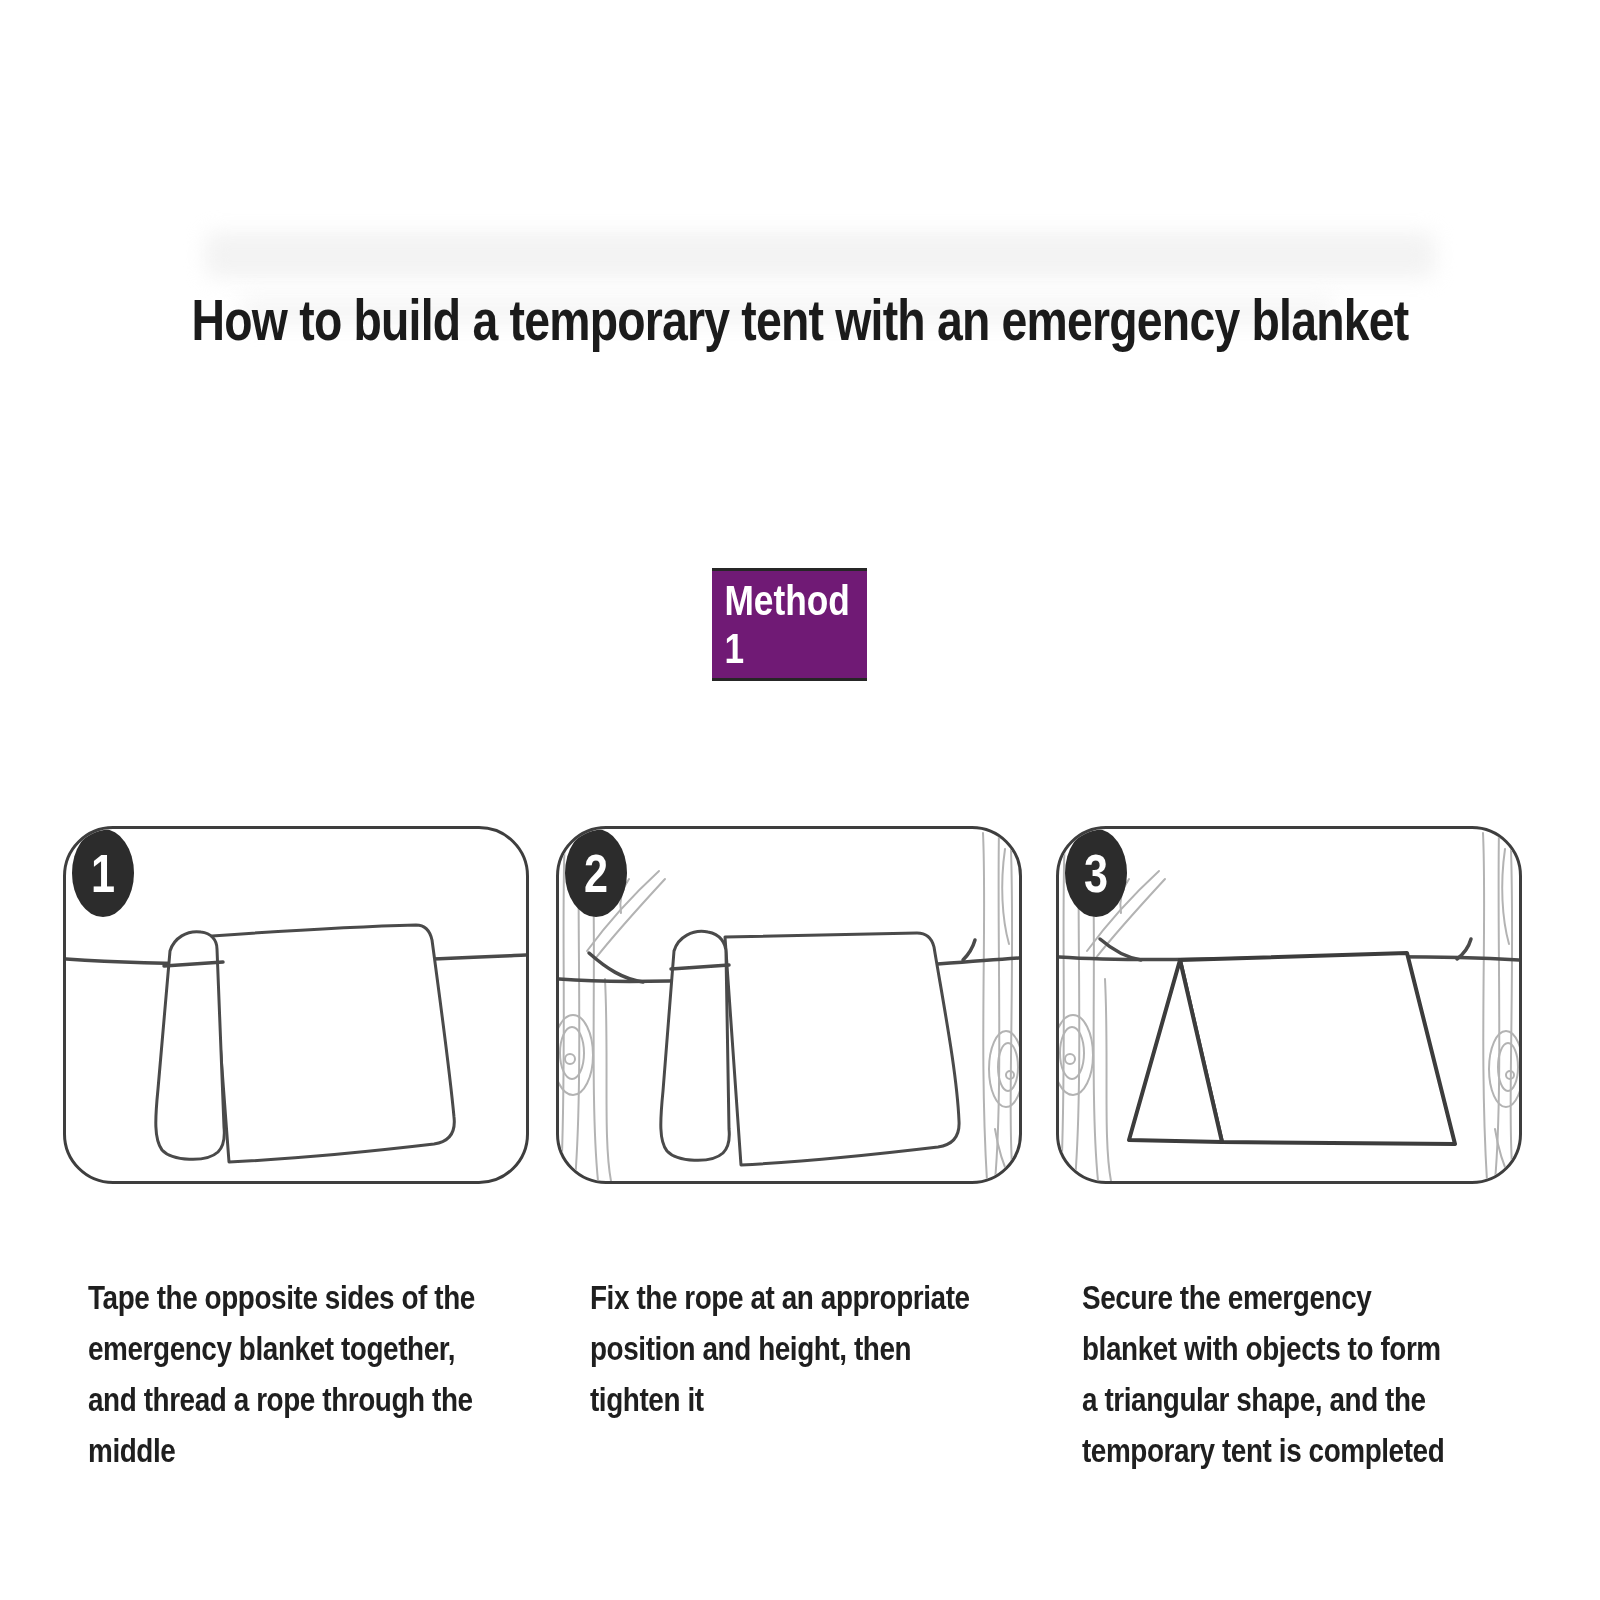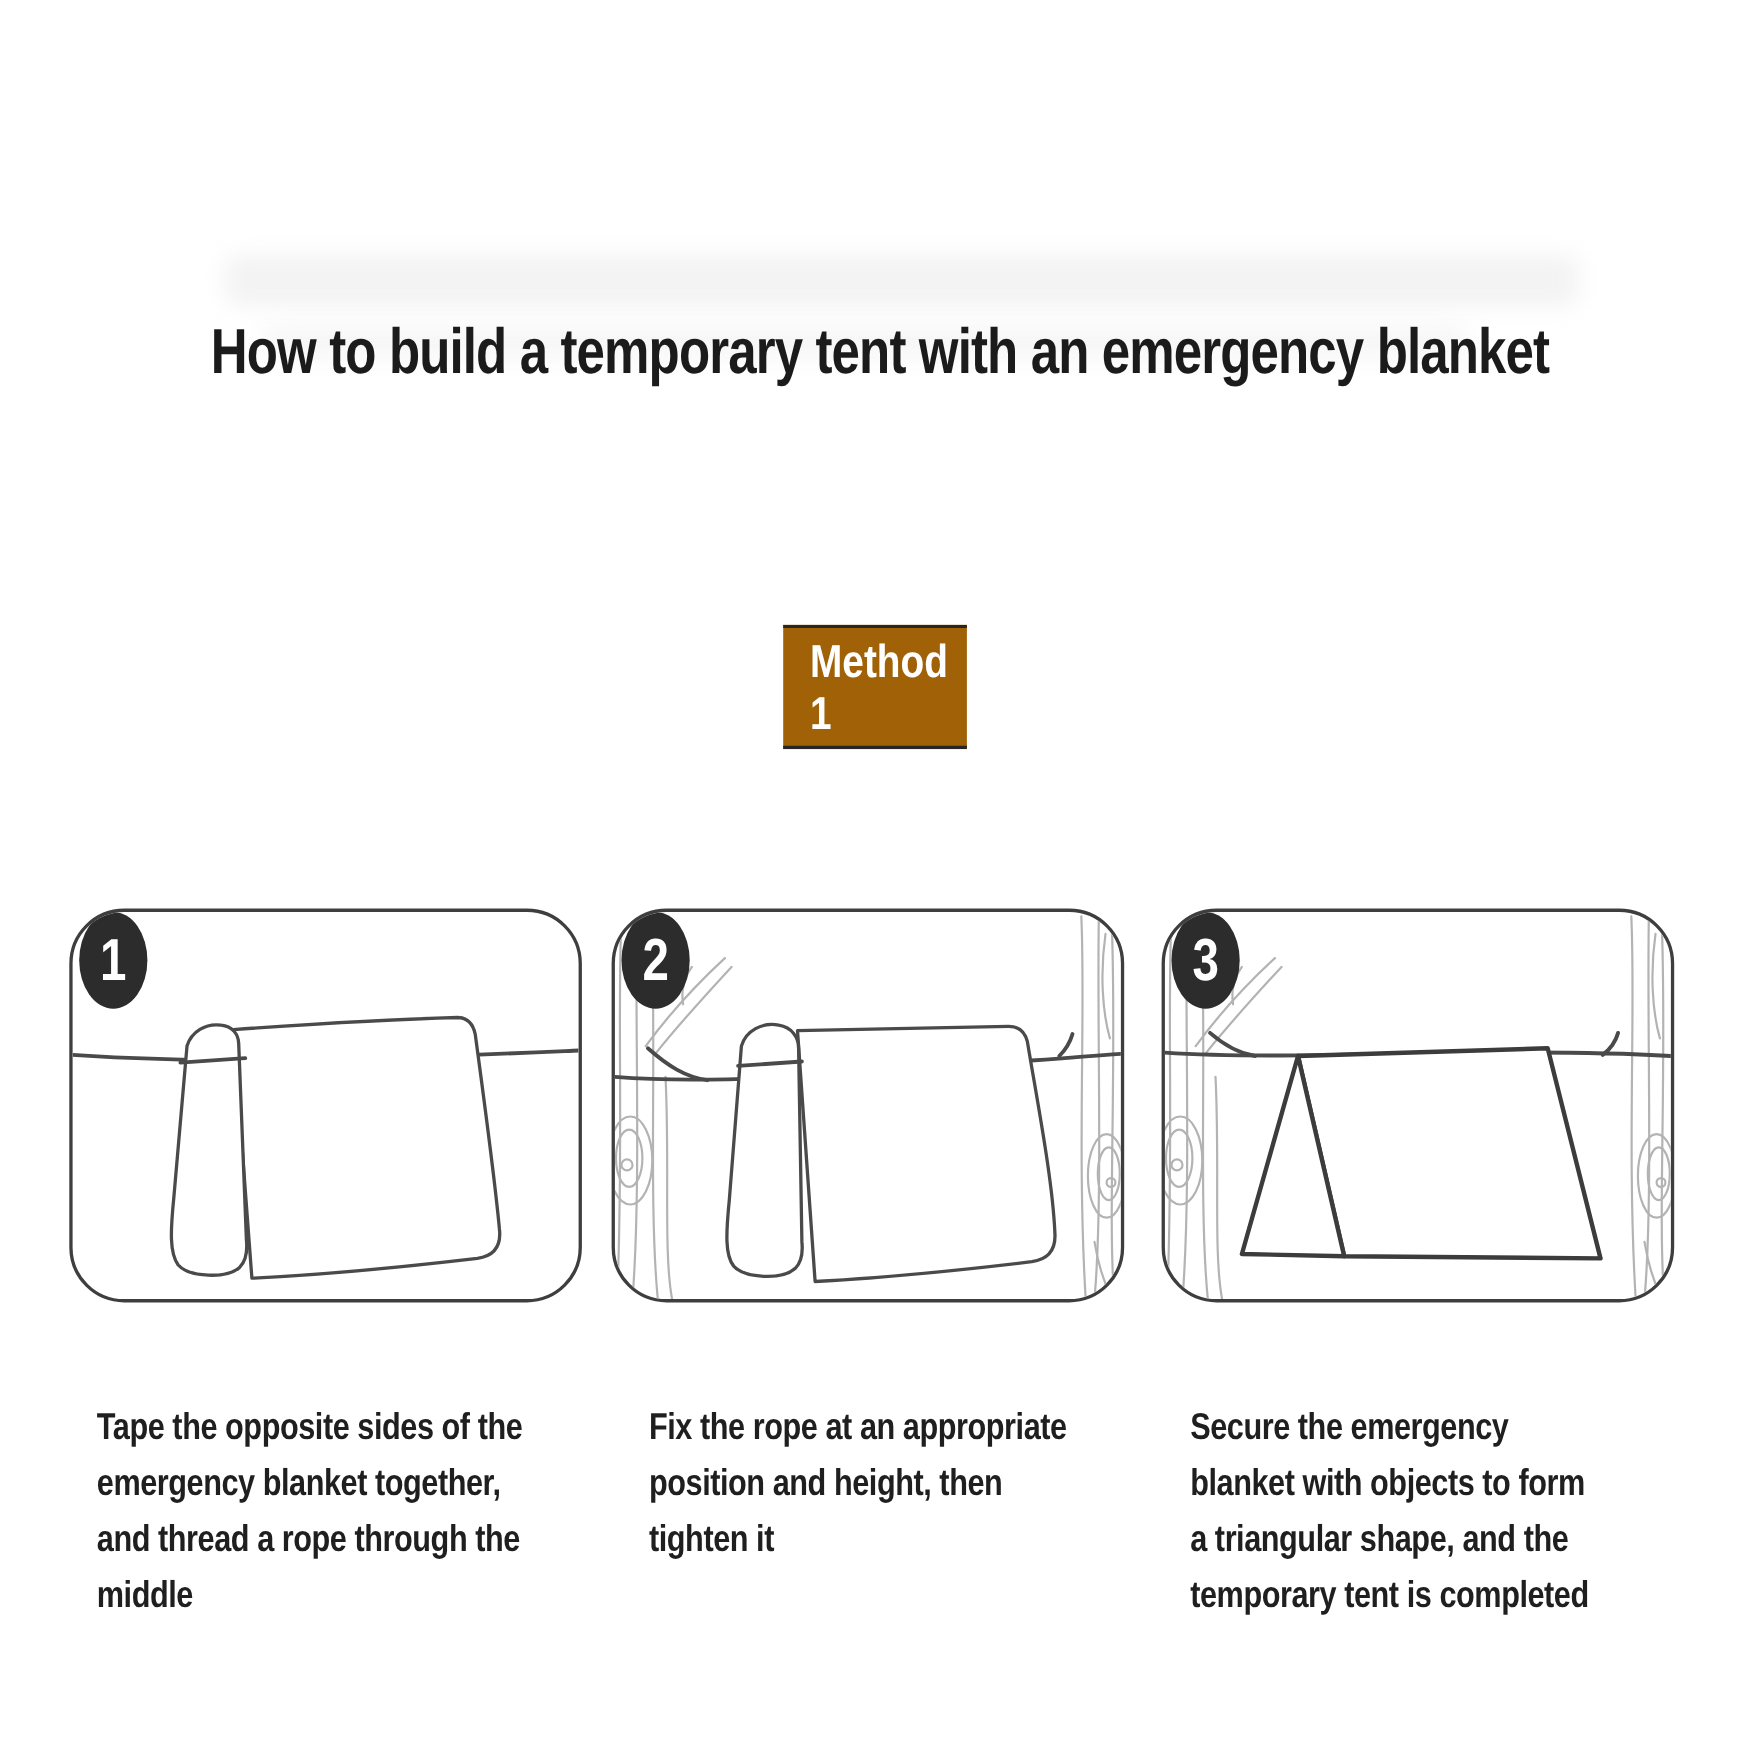--- a/index.html
+++ b/index.html
@@ -12,23 +12,22 @@
   #ghost-b{left:240px;top:252px;width:1095px;height:30px;opacity:.35;}
 
   .title{
     position:absolute;left:0;top:242px;width:1600px;text-align:center;
     font-size:58px;font-weight:700;color:#1b1b1b;letter-spacing:-1px;
     white-space:nowrap;transform:scaleX(.80);transform-origin:50% 50%;
   }
 
   .badge{
     position:absolute;left:712px;top:524px;width:155px;height:113px;
-    background:#a16207;display:flex;align-items:center;justify-content:center;
+    background:#701a75;display:flex;align-items:center;justify-content:center;
     box-shadow:inset 0 3px 0 #262626, inset 0 -3px 0 #262626;
-    padding-left:12px;
   }
   .badge span{color:#ffffff;font-size:42px;font-weight:700;letter-spacing:0;
     transform:scaleX(.84);transform-origin:50% 50%;}
 
   .panel{
     position:absolute;top:782px;width:466px;height:358px;background:#ffffff;
     border:3px solid #3e3e3e;border-radius:50px;box-sizing:border-box;overflow:hidden;
   }
   #panel-1{left:63px;} #panel-2{left:556px;} #panel-3{left:1056px;}
   .panel svg{position:absolute;left:0;top:0;width:460px;height:352px;display:block;}

